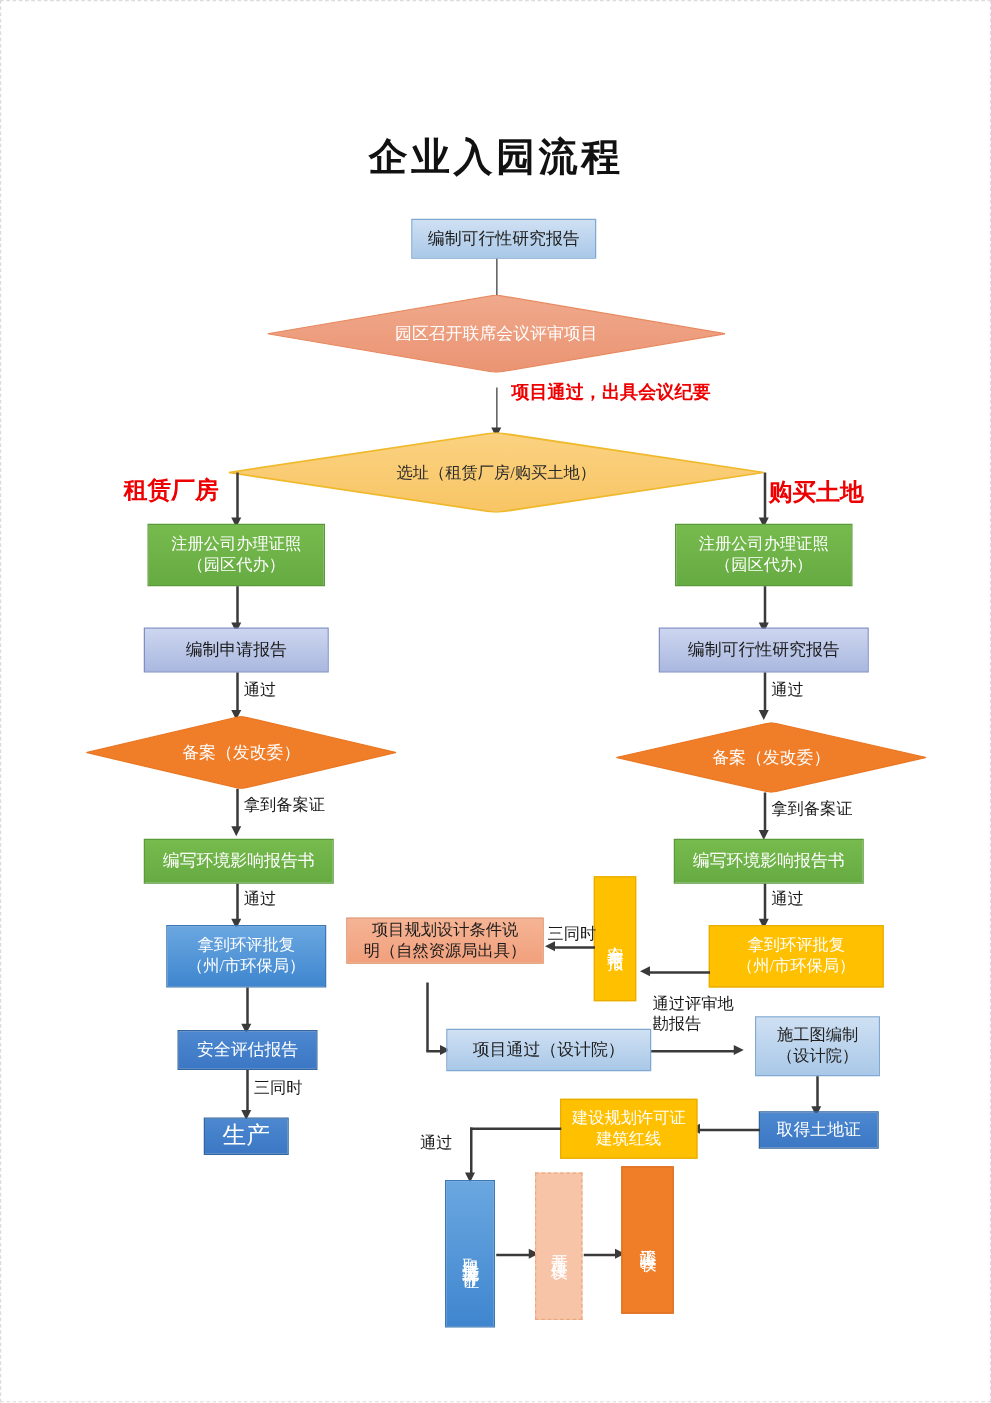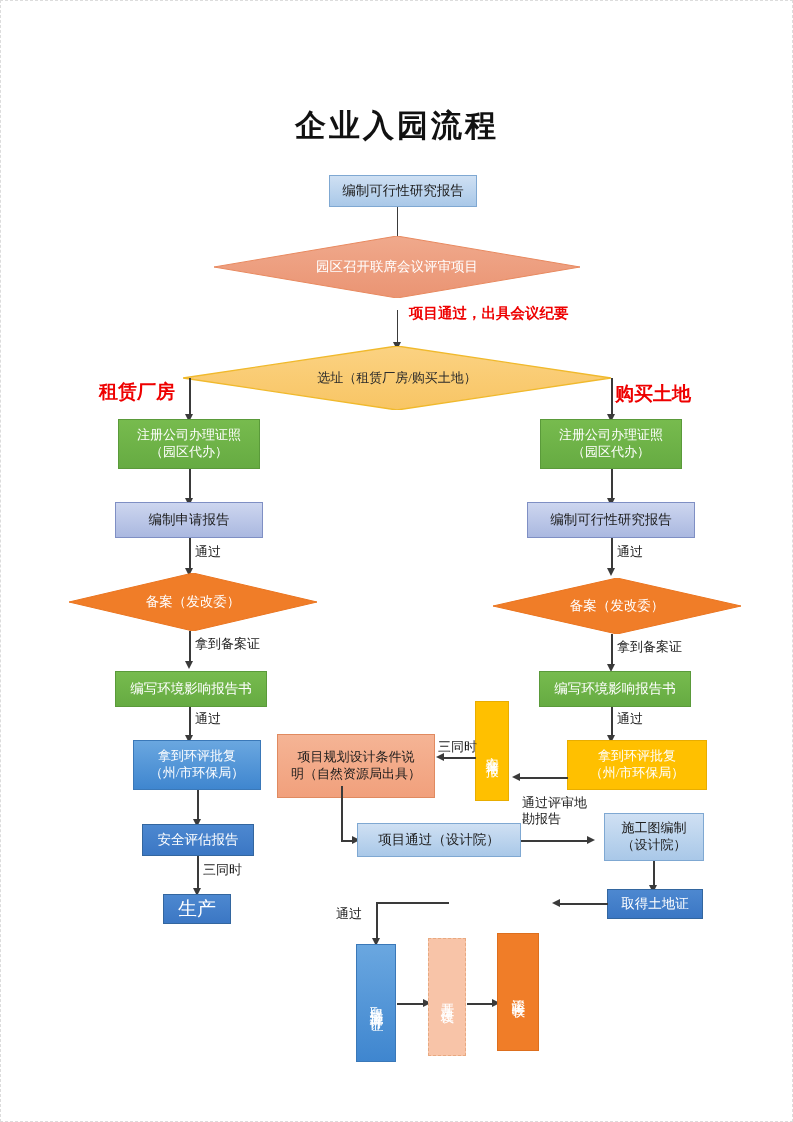--- a/index.html
+++ b/index.html
@@ -208,21 +208,21 @@
 
   <div class="ln lnh" style="left:519px;top:776px;width:48px;"></div>
   <div class="arr arr-l" style="left:511px;top:771.5px;"></div>
 
   <div class="node bx-yellow vtext" style="left:474px;top:700px;width:34px;height:100px;font-size:13px;">安全评估报</div>
 
   <div class="ln lnh" style="left:443px;top:756px;width:32px;"></div>
   <div class="arr arr-l" style="left:435px;top:751.5px;"></div>
   <div class="lbl" style="left:437px;top:738px;font-size:13px;">三同时</div>
 
-  <div class="node bx-salmon" style="left:276px;top:733px;width:158px;height:64px;font-size:13px;text-align:center;">项目规划设计条件说
+  <div class="node bx-salmon" style="left:276px;top:733px;width:158px;height:37px;font-size:13px;text-align:center;">项目规划设计条件说
 明（自然资源局出具）</div>
 
   <div class="ln lnv" style="left:340px;top:785px;height:55px;"></div>
   <div class="ln lnh" style="left:340px;top:839px;width:13px;"></div>
   <div class="arr arr-r" style="left:351px;top:835px;"></div>
 
   <div class="node bx-lightblue" style="left:356px;top:822px;width:164px;height:34px;font-size:13.5px;">项目通过（设计院）</div>
 
   <div class="ln lnh" style="left:520px;top:839px;width:68px;"></div>
   <div class="arr arr-r" style="left:586px;top:835px;"></div>
@@ -233,20 +233,22 @@
 （设计院）</div>
 
   <div class="ln lnv" style="left:652px;top:860px;height:26px;"></div>
   <div class="arr arr-d" style="left:648px;top:884px;"></div>
 
   <div class="node bx-blue" style="left:606px;top:888px;width:96px;height:30px;font-size:13.5px;text-align:center;">取得土地证</div>
 
   <div class="ln lnh" style="left:559px;top:902px;width:48px;"></div>
   <div class="arr arr-l" style="left:551px;top:897.5px;"></div>
 
+  <div class="node bx-yellow" style="left:447px;top:878px;width:110px;height:48px;font-size:13px;">建设规划许可证
+建筑红线</div>
 
   <div class="ln lnh" style="left:375px;top:901px;width:73px;"></div>
   <div class="ln lnv" style="left:375px;top:901px;height:38px;"></div>
   <div class="arr arr-d" style="left:371px;top:937px;"></div>
   <div class="lbl" style="left:335px;top:905px;font-size:13px;">通过</div>
 
   <div class="node bx-blue-soft vtext" style="left:355px;top:943px;width:40px;height:118px;font-size:13.5px;">取得施工许可证</div>
 
   <div class="ln lnh" style="left:396px;top:1002px;width:28px;"></div>
   <div class="arr arr-r" style="left:422px;top:998px;"></div>

